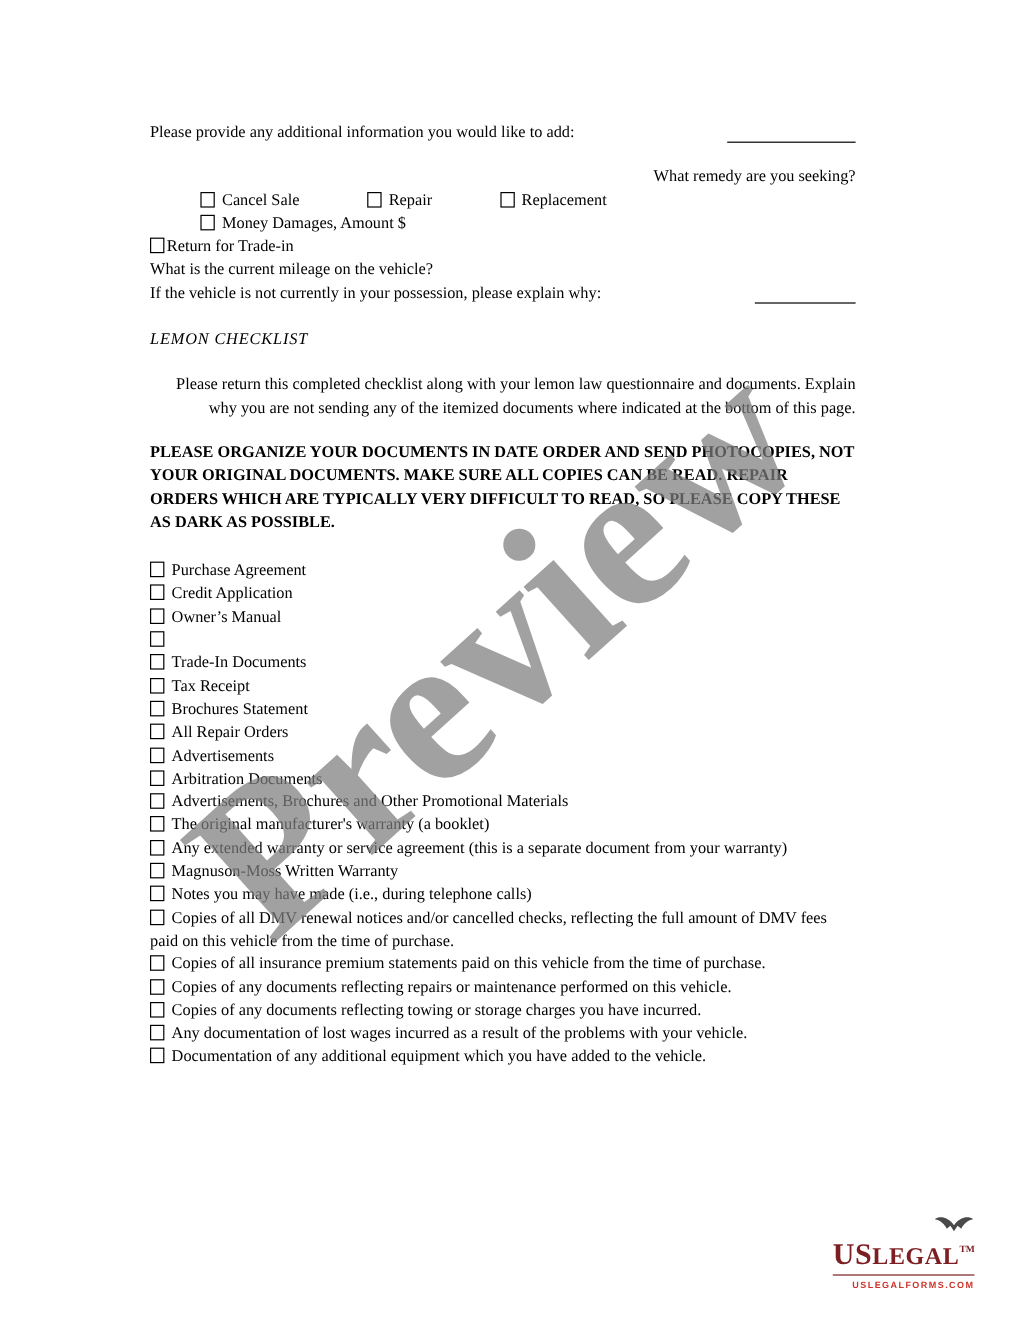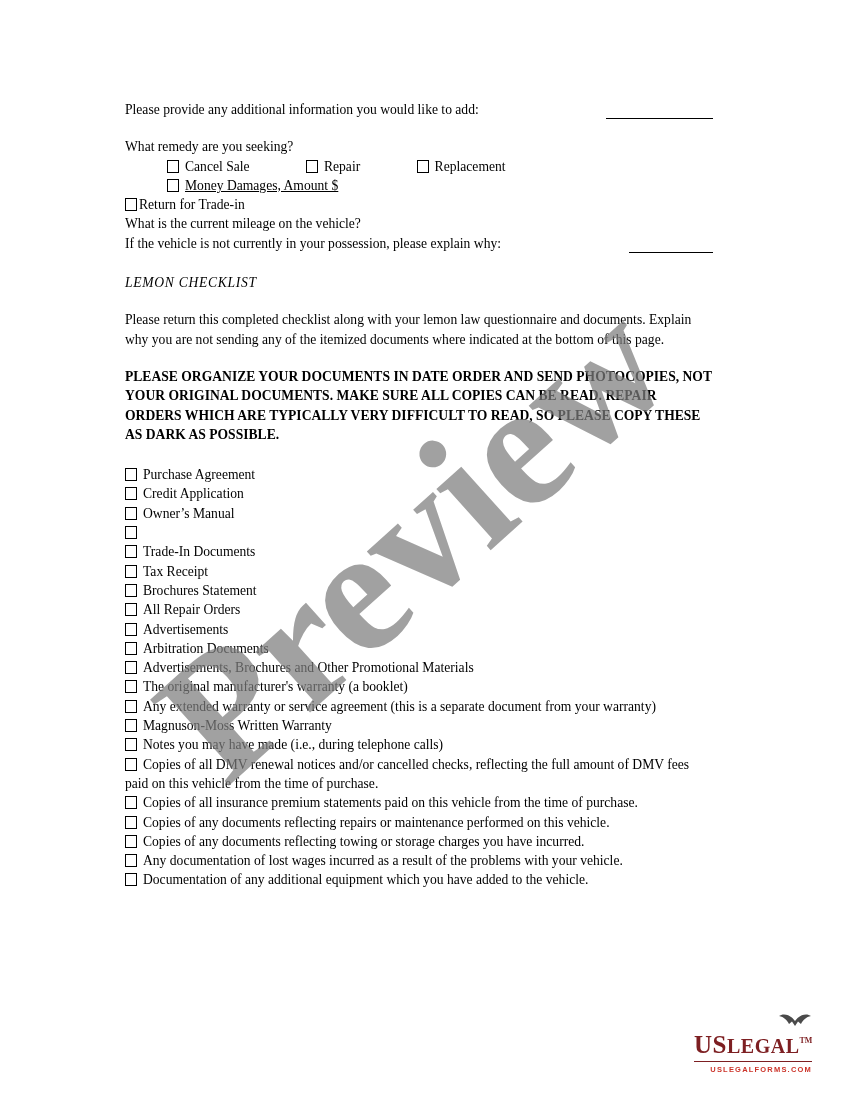--- a/index.html
+++ b/index.html
@@ -8,27 +8,27 @@
 
   .page { position:absolute; inset:0; background:#fff; overflow:hidden; }
 
   .content { position:absolute; left:125px; top:100px; width:588px; font-size:13.6px; line-height:19.3px; }
 
   .row-flex { display:flex; justify-content:space-between; align-items:flex-end; }
   .fill-line { border-bottom:1.3px solid #000; height:14px; }
   .fill-line.w-long { width:107px; }
   .fill-line.w-short { width:84px; }
 
-  .mt { margin-top:18px; }
+  .mt { margin-top:18px;text-align:right; }
 
   .checkbox { display:inline-block; width:12px; height:13px; border:1.4px solid #000; margin-right:6px; vertical-align:-2px; background:#fff; }
   .checkbox.tight { margin-right:2px; }
 
   .remedy-options .option { margin-right:11px; white-space:nowrap;padding-left:42px; }
-  .remedy-options .option:last-child { margin-right:0;text-decoration:underline; }
+  .remedy-options .option:last-child { margin-right:0; }
 
   .section-title { font-style:italic; letter-spacing:0.7px; margin-top:20px; }
 
   .caps-para { margin-top:18px;font-weight:bold; }
 
   .check-list { margin-top:21px; }
   .check-item { }
 
   
   .watermark {

